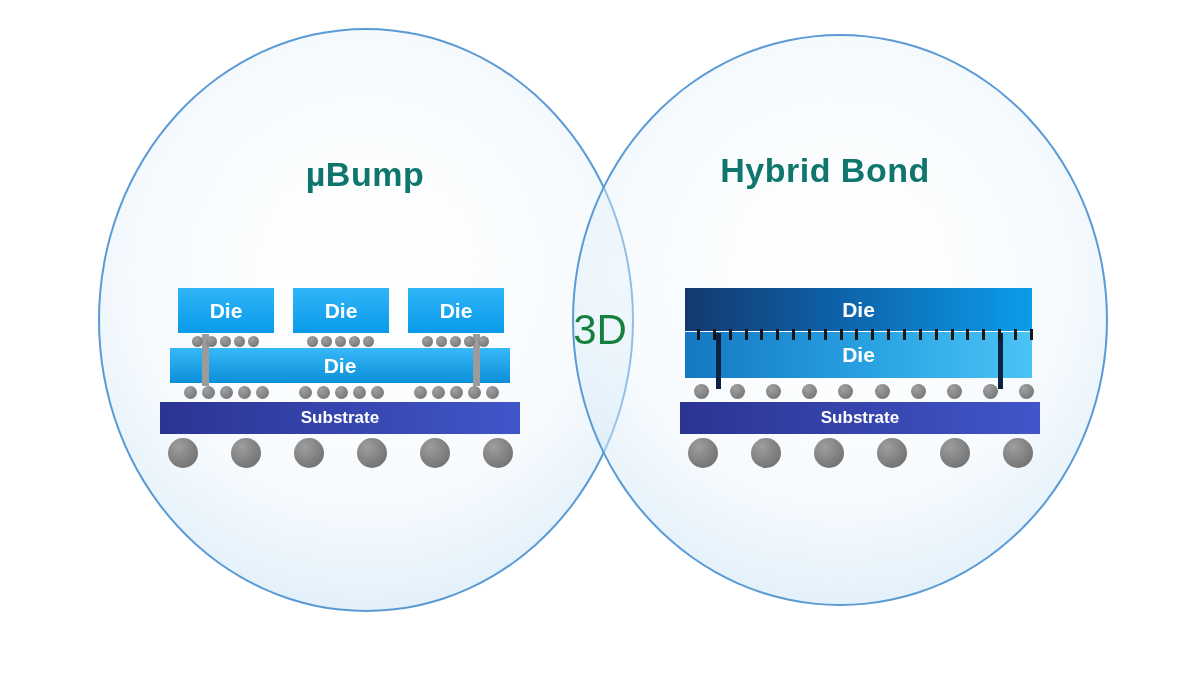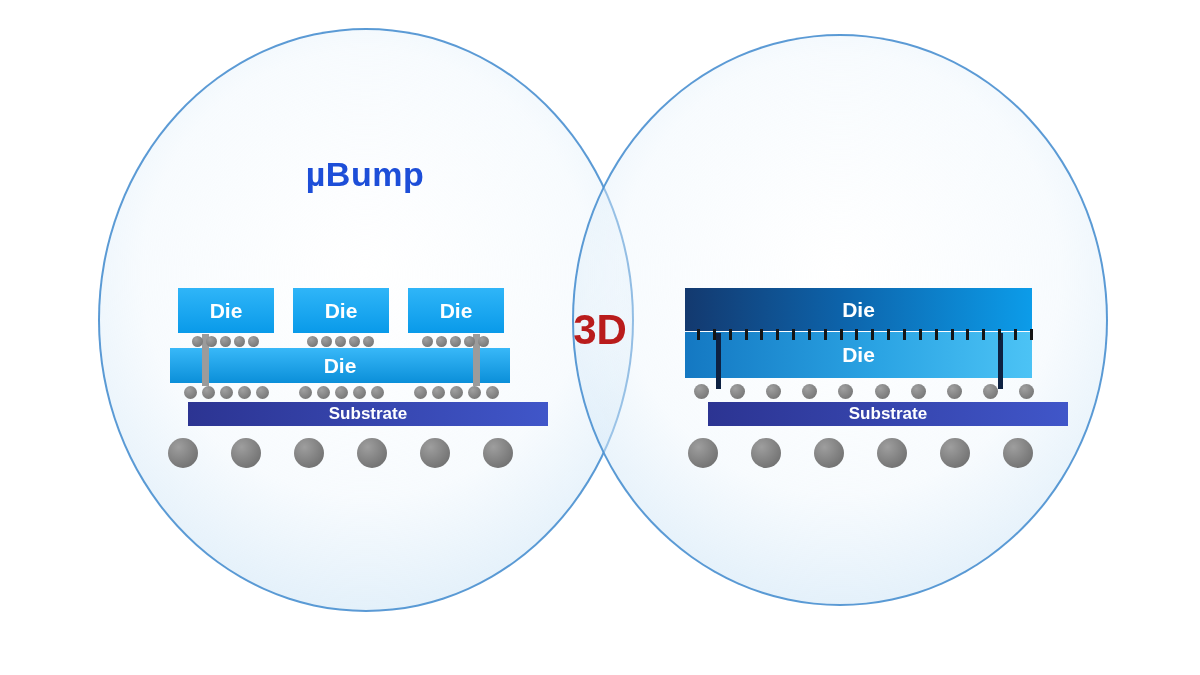--- a/index.html
+++ b/index.html
@@ -10,25 +10,25 @@
   .circle{position:absolute;border-radius:50%;border:2px solid rgba(74,144,208,0.9);
     background:radial-gradient(circle at 50% 42%,
       rgba(255,255,255,0.05) 0%,
       rgba(236,245,252,0.40) 52%,
       rgba(210,231,247,0.60) 78%,
       rgba(180,214,241,0.80) 96%,
       rgba(170,207,238,0.85) 100%);}
   .circle-left{left:98px;top:28px;width:532px;height:580px;}
   .circle-right{left:572px;top:34px;width:532px;height:568px;}
 
-  .title{position:absolute;font-size:34px;font-weight:bold;color:#1d4ed8;text-align:center;letter-spacing:.5px;}
+  .title{position:absolute;font-size:34px;font-weight:bold;color:#0f766e;text-align:center;letter-spacing:.5px;}
   .title-left{left:240px;top:155px;width:250px;}
   .title-right{left:675px;top:151px;width:300px;}
   .label-3d{position:absolute;left:552px;top:306px;width:96px;text-align:center;
-            font-size:42px;font-weight:bold;color:#b91c1c;z-index:6;}
+            font-size:42px;font-weight:normal;color:#15803d;z-index:6;}
 
   
   .die{position:absolute;display:flex;align-items:center;justify-content:center;
        color:#ffffff;font-weight:bold;font-size:21px;}
   .die-small{top:288px;width:96px;height:45px;background:linear-gradient(180deg,#2fb5f8 0%,#099ae9 100%);}
   .die-wide{left:170px;top:348px;width:340px;height:35px;
             background:linear-gradient(180deg,#38b8f8 0%,#0b8fd9 100%);z-index:2;}
   .die-top-right{left:685px;top:288px;width:347px;height:43px;
             background:linear-gradient(90deg,#13396f 0%,#0d63aa 45%,#0c9ce9 100%);}
   .die-bottom-right{left:685px;top:332px;width:347px;height:46px;
@@ -49,42 +49,43 @@
   
   .tsv-gray{position:absolute;top:334px;width:7px;height:52px;background:#9b9b9b;z-index:3;}
   .tsv-dark{position:absolute;top:333px;width:5px;height:56px;background:#0d2142;z-index:4;}
 
   
   .tick-row{position:absolute;left:697px;top:329px;width:336px;display:flex;
         justify-content:space-between;z-index:5;}
   .tick{width:3px;height:11px;background:#151515;}
 
   
-  .substrate{position:absolute;top:402px;height:24px;display:flex;align-items:center;
+  .substrate{position:absolute;top:402px;height:32px;display:flex;align-items:center;
         justify-content:center;color:#ffffff;font-weight:bold;font-size:17px;
-        background:linear-gradient(90deg,#2c3492 0%,#4056c9 100%);z-index:2;margin-left:28px;}
+        background:linear-gradient(90deg,#2c3492 0%,#4056c9 100%);z-index:2;}
   .substrate-left{left:160px;width:360px;}
   .substrate-right{left:680px;width:360px;}
 
   
   .bga-row{position:absolute;top:438px;width:345px;display:flex;justify-content:space-between;z-index:2;}
   .bga-left{left:168px;}
   .bga-right{left:688px;}
   .bga{width:30px;height:30px;border-radius:50%;
        background:radial-gradient(circle at 35% 30%,#9e9e9e,#666666);}
 </style>
 </head>
 <body>
 
 <div class="canvas">
 
   <div class="circle circle-left"></div>
   <div class="circle circle-right"></div>
 
   <div class="title title-left">µBump</div>
+  <div class="title title-right">Hybrid Bond</div>
   <div class="label-3d">3D</div>
 
   <div class="die die-small" style="left:178px">Die</div>
   <div class="die die-small" style="left:293px">Die</div>
   <div class="die die-small" style="left:408px">Die</div>
 
   <div class="bump-row" style="left:192px;top:336px">
       <div class="bump"></div>
       <div class="bump"></div>
       <div class="bump"></div>

